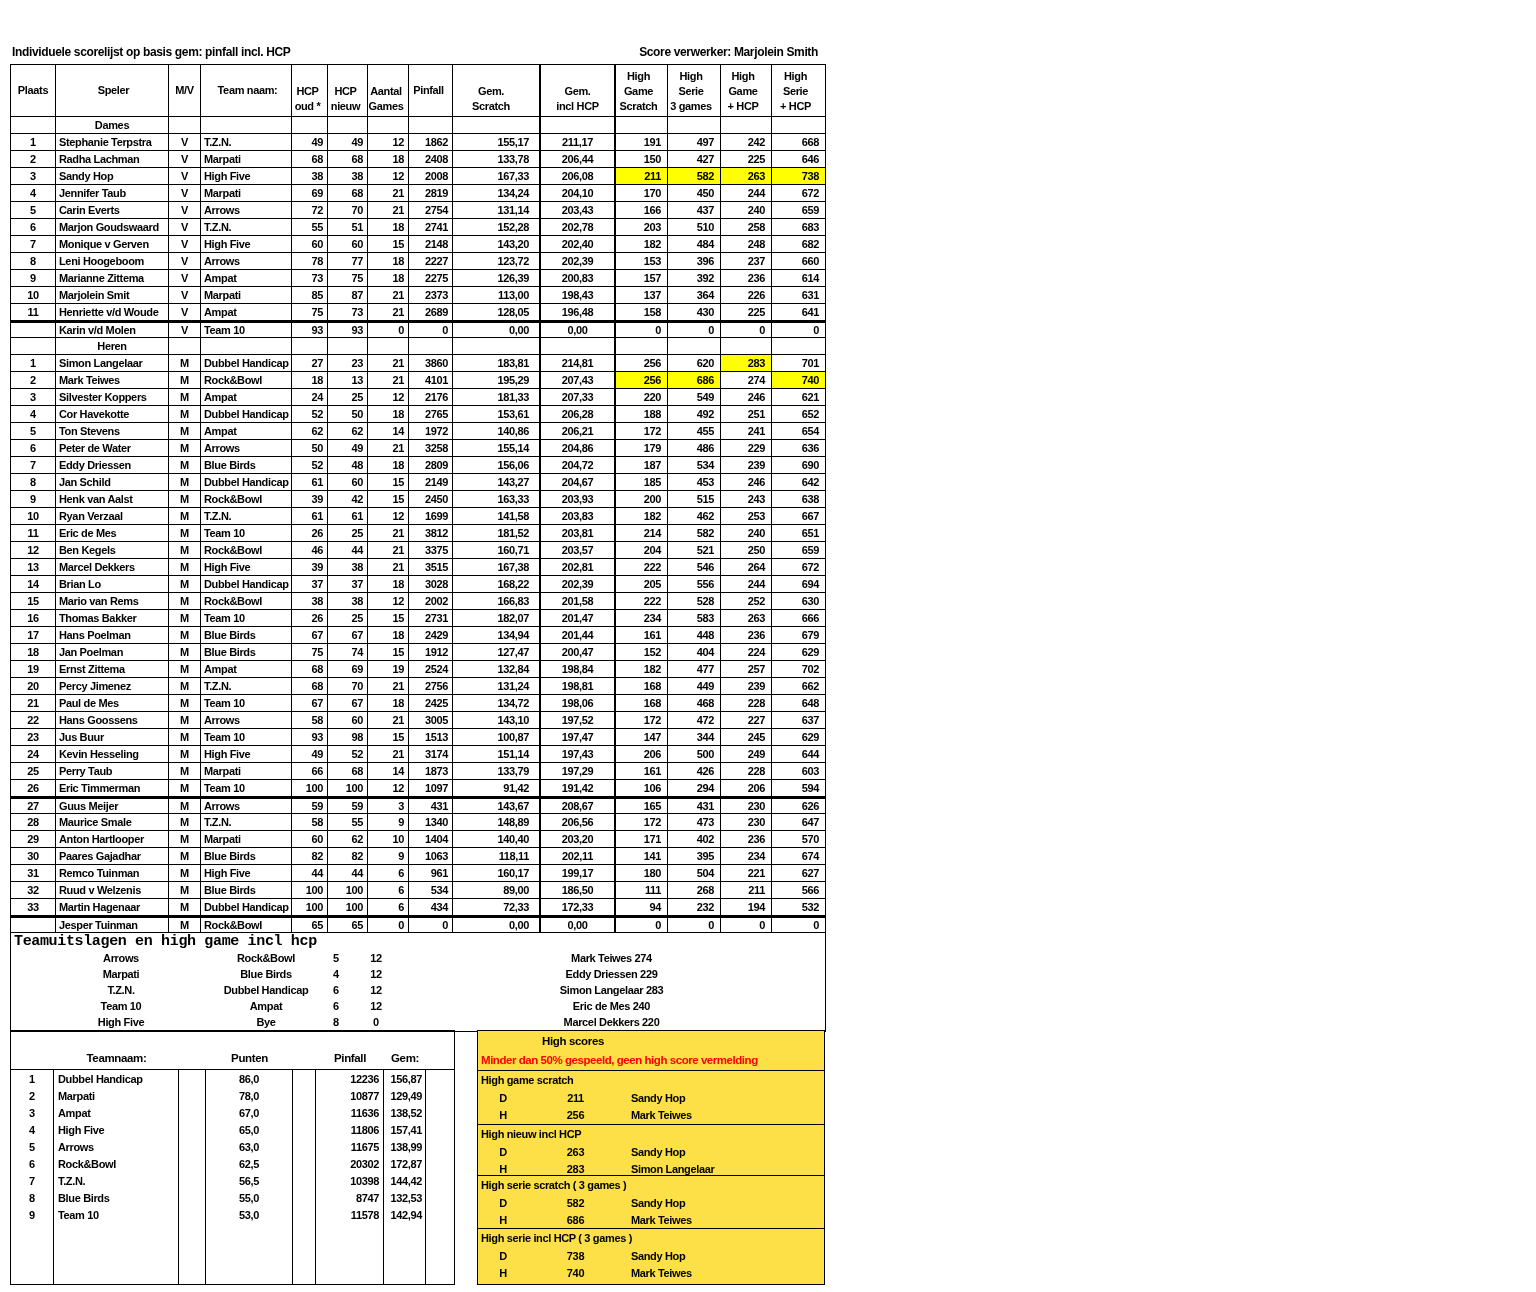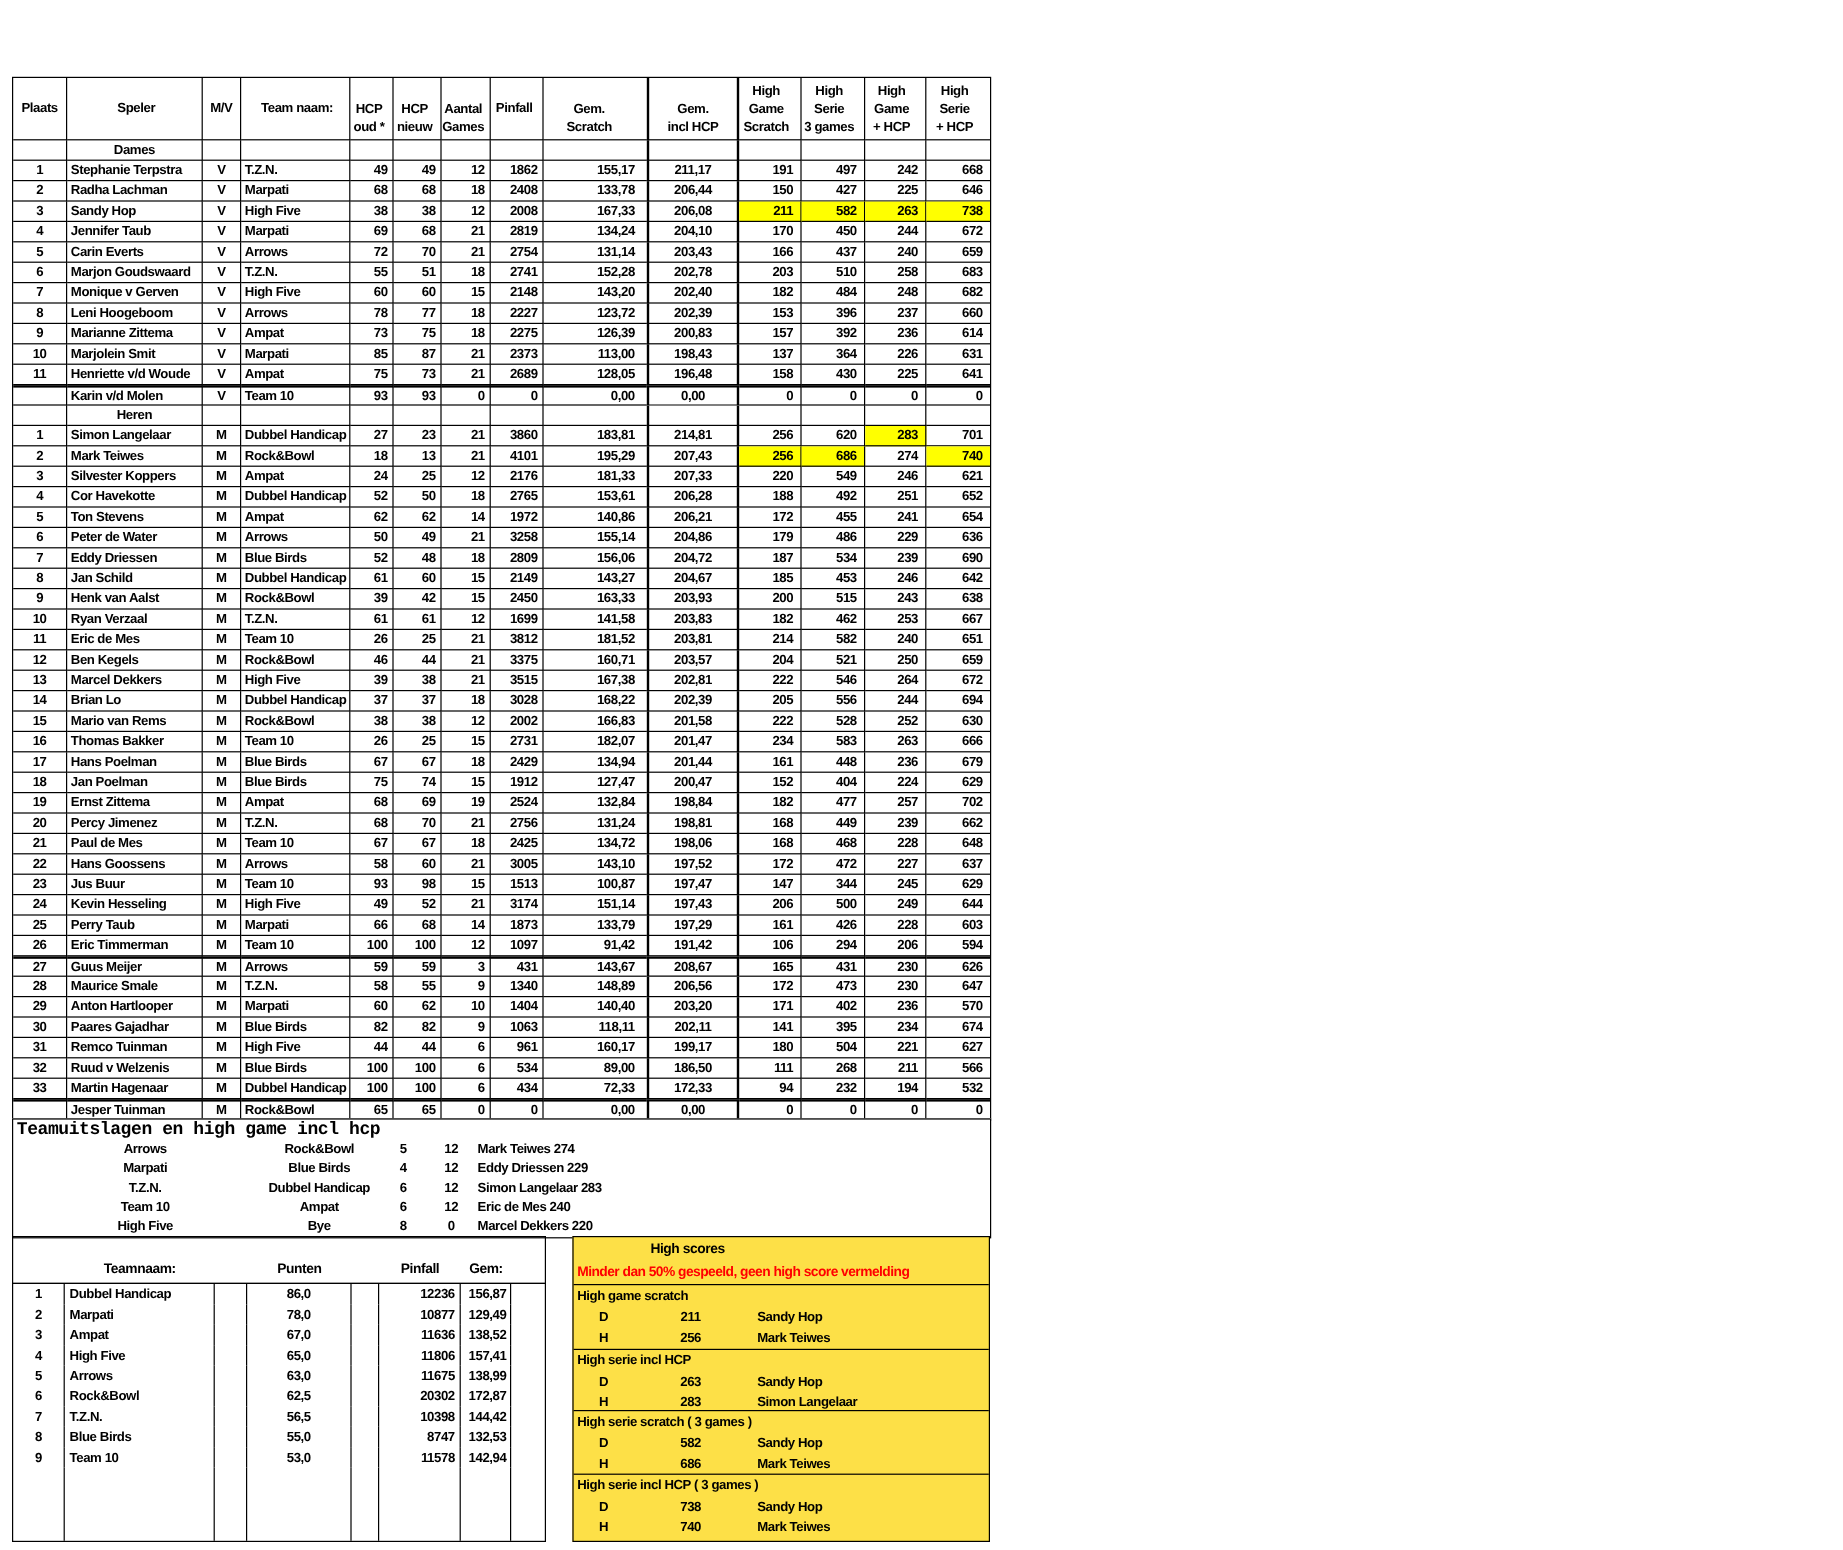--- a/index.html
+++ b/index.html
@@ -43,21 +43,21 @@
   .cell.yl{background:#ffff00;}
 
   
   .teamresults{position:absolute;left:10px;top:932px;width:816px;height:100px;box-sizing:border-box;border:1px solid #000;background:#fff;}
   .tr-title{height:17px;display:flex;align-items:center;padding-left:3px;font-size:15px;font-family:Liberation Mono, monospace;}
   .mrow{display:grid;grid-template-columns:45px 130px 20px 120px 20px 20px 20px 1fr;height:16px;align-items:center;}
   .m-home{grid-column:2;text-align:center;}
   .m-away{grid-column:4;text-align:center;}
   .m-s1{grid-column:5;text-align:center;}
   .m-s2{grid-column:7;text-align:center;}
-  .m-high{grid-column:8;padding-left:12px;}
+  .m-high{grid-column:8;padding-left:12px;text-align:center;}
 
   
   .st-head{position:absolute;left:10px;top:1030px;width:445px;height:40px;box-sizing:border-box;border:1px solid #000;
     display:grid;grid-template-columns:43px 125px 27px 87px 23px 68px 42px 28px;align-items:end;padding-bottom:5px;font-size:11.5px;}
   .st-head span{text-align:center;}
   .st-body{position:absolute;left:10px;top:1069px;width:445px;height:216px;box-sizing:border-box;border:1px solid #000;display:flex;flex-direction:column;}
   .srow{display:grid;grid-template-columns:43px 125px 27px 87px 23px 68px 42px 28px;height:17px;flex:0 0 17px;}
   .srow.fill{flex:1;height:auto;}
   .scell{box-sizing:border-box;display:flex;align-items:center;overflow:hidden;white-space:nowrap;}
   .scell.bR{border-right:1px solid #000;}
@@ -79,20 +79,24 @@
   .hs0{text-align:center;}
   .hs1{text-align:center;}
   .hs2{padding-left:8px;}
 </style>
 </head>
 <body>
 
 <div class="sheet">
 
 
+  <div class="subtitle">
+    <span class="l">Individuele scorelijst op basis gem: pinfall incl. HCP</span>
+    <span class="r">Score verwerker: Marjolein Smith</span>
+  </div>
 
   <div class="maintable" id="players-table">
       <div class="hcell c0 mid">Plaats</div>
       <div class="hcell c1 mid">Speler</div>
       <div class="hcell c2 mid">M/V</div>
       <div class="hcell c3 mid">Team naam:</div>
       <div class="hcell c4">HCP
 oud *</div>
       <div class="hcell c5">HCP
 nieuw</div>
@@ -325,21 +329,21 @@
           <div class="hs1">211</div>
           <div class="hs2">Sandy Hop</div>
         </div>
         <div class="hsrow">
           <div class="hs0">H</div>
           <div class="hs1">256</div>
           <div class="hs2">Mark Teiwes</div>
         </div>
       </div>
       <div class="hsec" style="height: 51px; flex: 0 0 51px;">
-        <div class="hsechead">High serie incl HCP</div>
+        <div class="hsechead">High nieuw incl HCP</div>
         <div class="hsrow">
           <div class="hs0">D</div>
           <div class="hs1">263</div>
           <div class="hs2">Sandy Hop</div>
         </div>
         <div class="hsrow">
           <div class="hs0">H</div>
           <div class="hs1">283</div>
           <div class="hs2">Simon Langelaar</div>
         </div>

